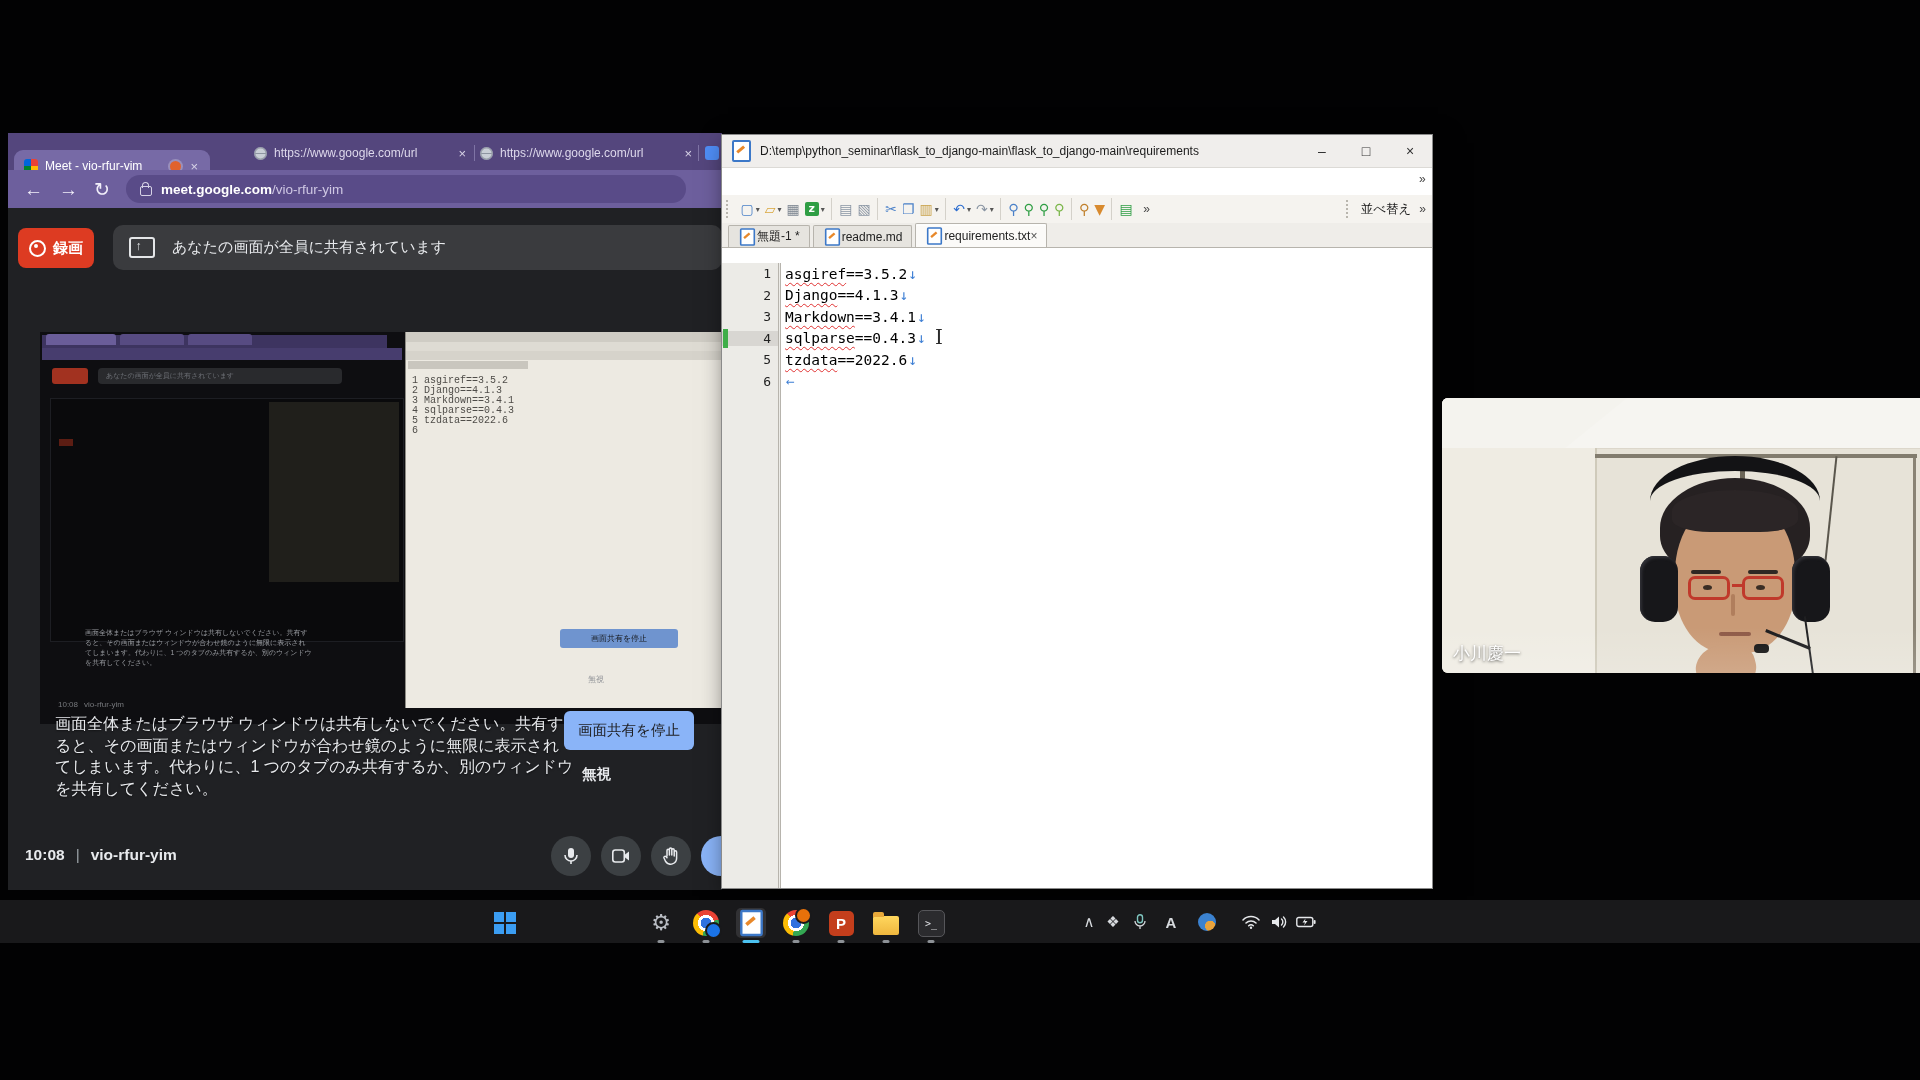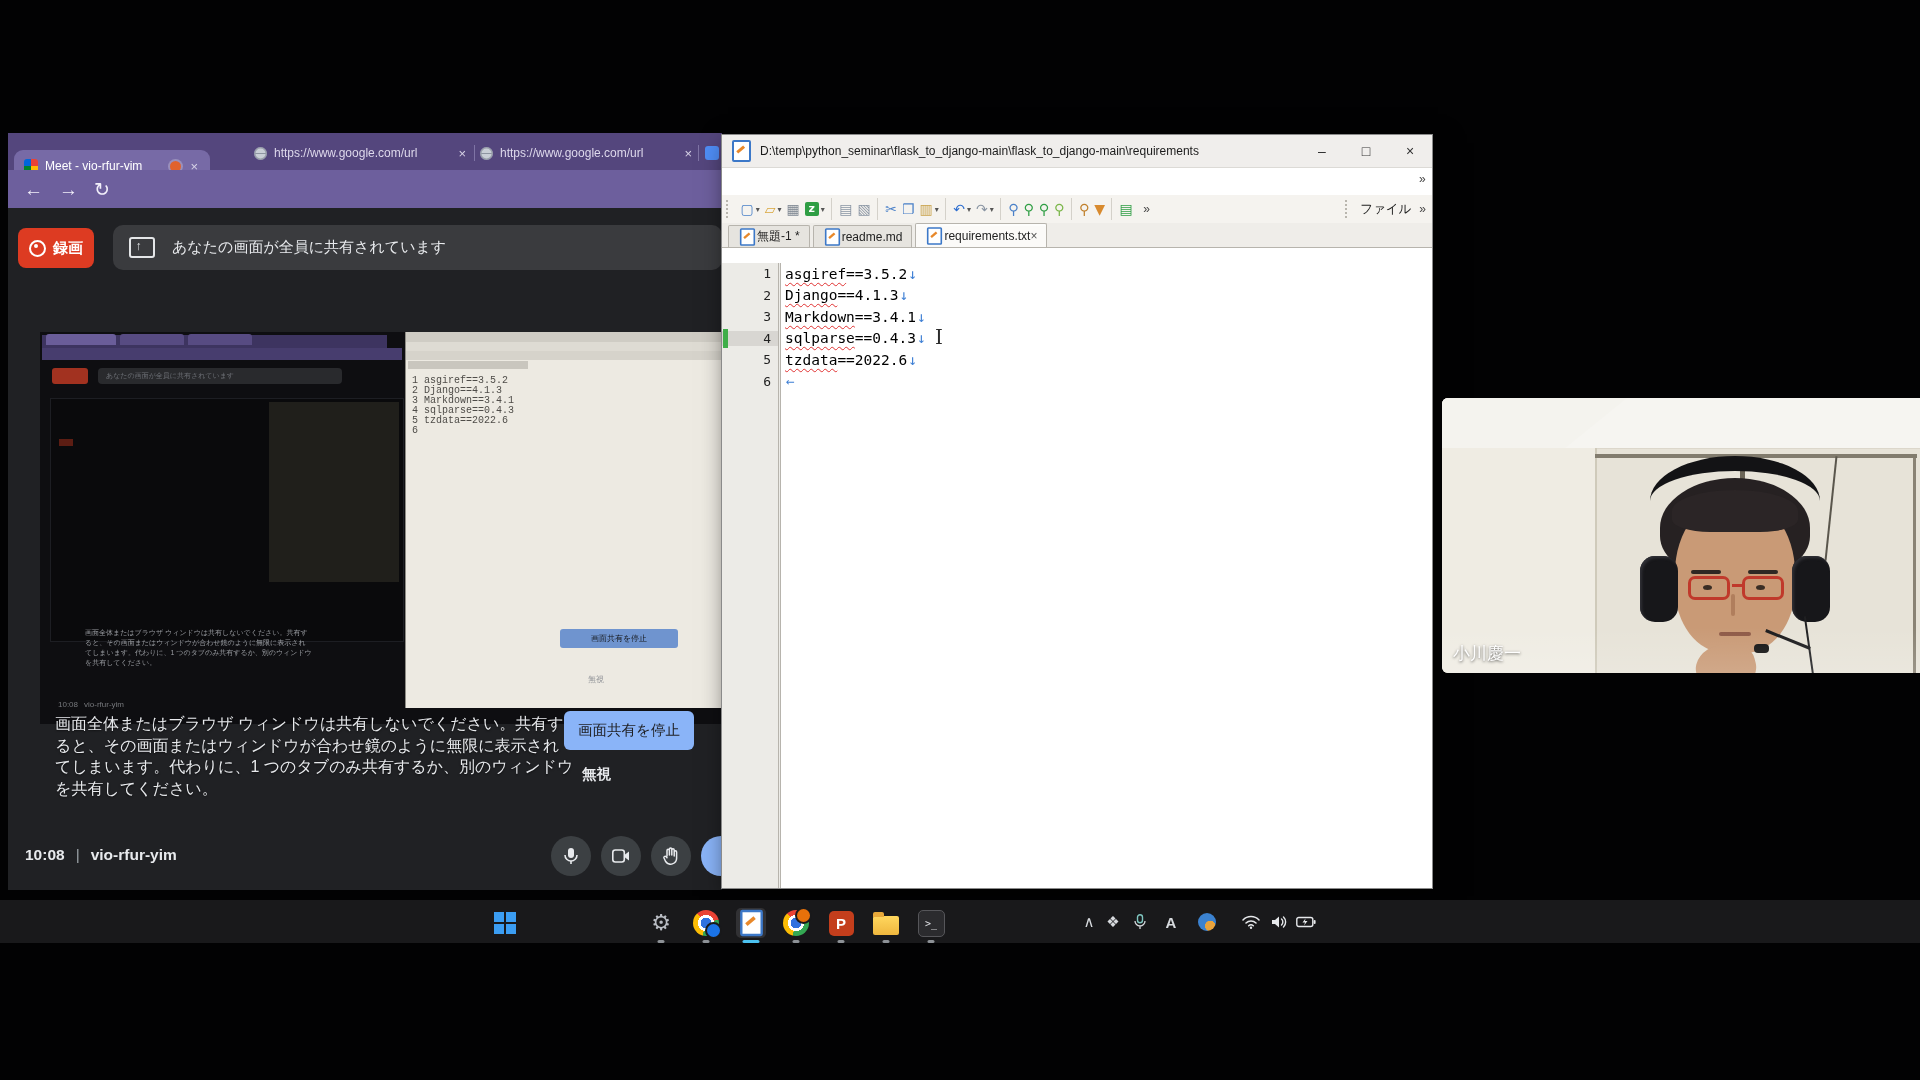--- a/index.html
+++ b/index.html
@@ -205,20 +205,26 @@
       </div>
       <span class="tabsep" style="left:690px;"></span>
       <div class="btab" style="left:697px;width:20px;">
         <span class="fav-blue"></span>
       </div>
     </div>
     <div class="addrbar">
       <span class="navbtn">←</span>
       <span class="navbtn">→</span>
       <span class="navbtn">↻</span>
+      <div class="urlpill">
+        <span class="lock"></span>
+        <span>
+          <span class="urlhost">meet.google.com</span><span class="urlpath">/vio-rfur-yim</span>
+        </span>
+      </div>
     </div>
 
     <div class="rec-btn">
       <span class="rec-ico"></span>
       <span>録画</span>
     </div>
     <div class="banner">
       <span class="present-ico"></span>
       <span class="banner-txt">あなたの画面が全員に共有されています</span>
     </div>
@@ -396,21 +402,21 @@
           </span>
 
           <span class="tbi sep">
             <span class="tbi-g" style="color: rgb(47, 158, 68);">▤</span>
 
           </span>
         </span>
       <span class="tb-more">»</span>
       <span class="tb-sort">
         <span class="grip"></span>
-        <span class="sort-lbl">ファイル</span>
+        <span class="sort-lbl">並べ替え</span>
         <span class="tb-more" style="margin-left:2px;">»</span>
       </span>
     </div>
 
     <div class="em-tabs">
       <span class="etab">
         <span class="doc-ico">
             <i></i>
           </span>
         <span>無題-1 *</span>

